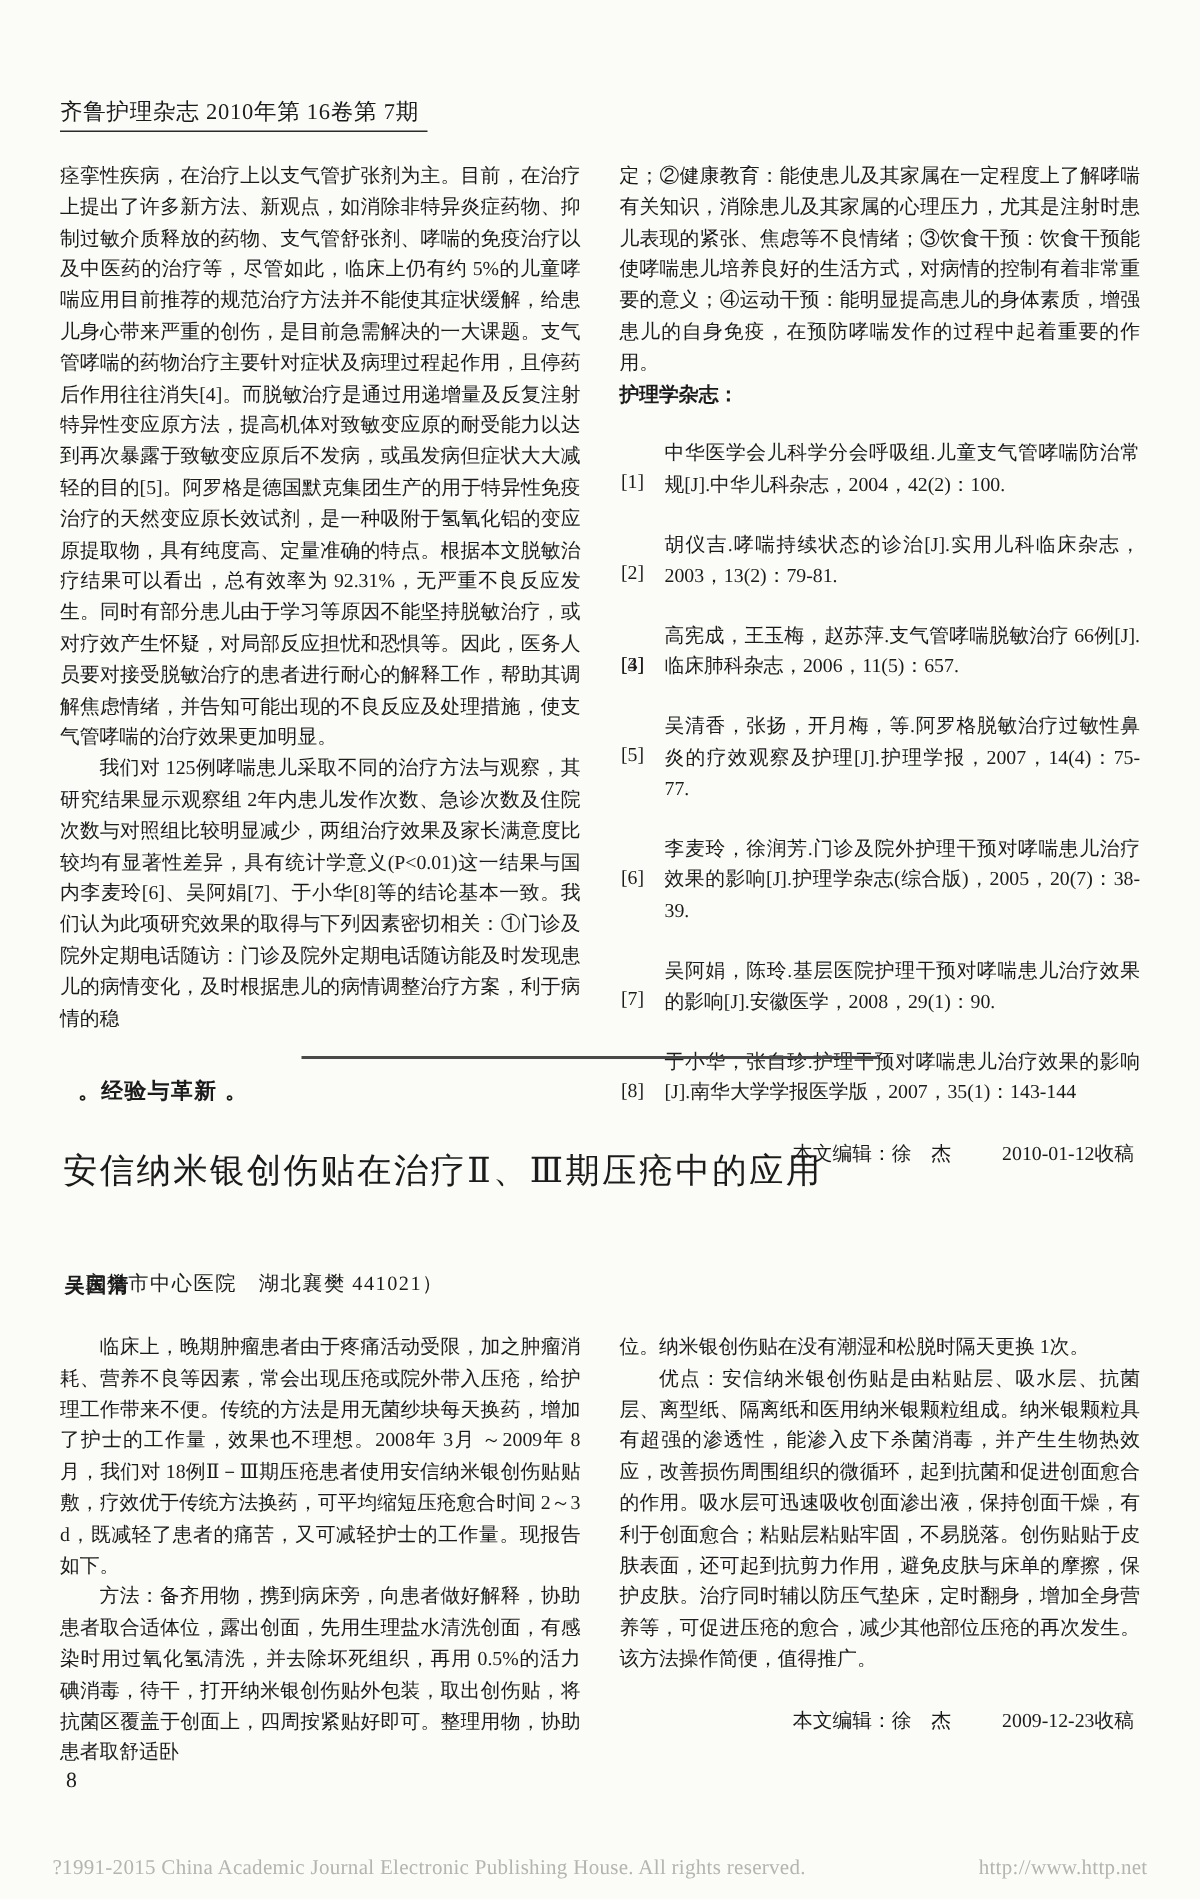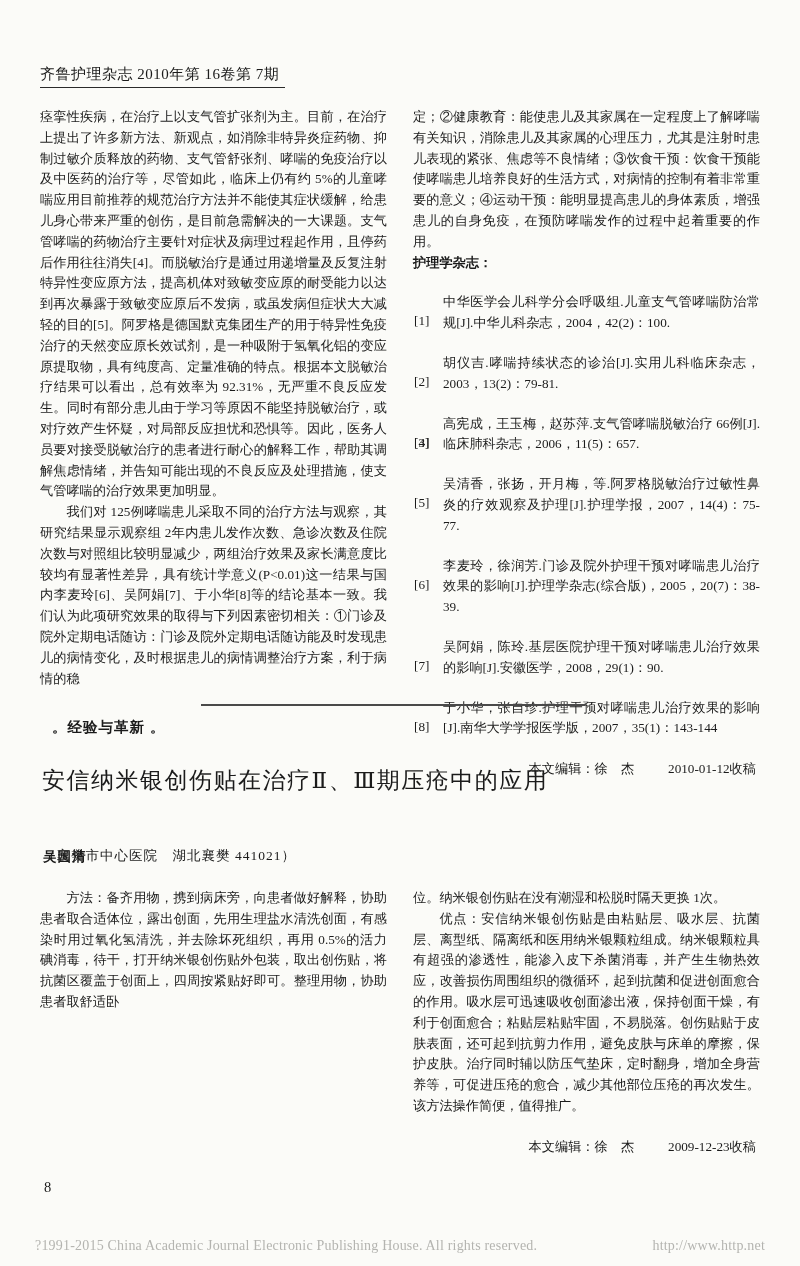--- a/index.html
+++ b/index.html
@@ -116,20 +116,21 @@
   </div>
 </div>
 
 <div class="section-divider"></div>
 <div class="section-label">。经验与革新 。</div>
 <div class="article-title">安信纳米银创伤贴在治疗Ⅱ、Ⅲ期压疮中的应用</div>
 <div class="author-name">吴国清</div>
 <div class="affiliation">（襄樊市中心医院　湖北襄樊 441021）</div>
 
 <div class="col" style="top:869px; left:40px;">
+  <p class="indent">临床上，晚期肿瘤患者由于疼痛活动受限，加之肿瘤消耗、营养不良等因素，常会出现压疮或院外带入压疮，给护理工作带来不便。传统的方法是用无菌纱块每天换药，增加了护士的工作量，效果也不理想。2008年 3月 ～2009年 8月，我们对 18例Ⅱ－Ⅲ期压疮患者使用安信纳米银创伤贴贴敷，疗效优于传统方法换药，可平均缩短压疮愈合时间 2～3 d，既减轻了患者的痛苦，又可减轻护士的工作量。现报告如下。</p>
   <p class="indent">方法：备齐用物，携到病床旁，向患者做好解释，协助患者取合适体位，露出创面，先用生理盐水清洗创面，有感染时用过氧化氢清洗，并去除坏死组织，再用 0.5%的活力碘消毒，待干，打开纳米银创伤贴外包装，取出创伤贴，将抗菌区覆盖于创面上，四周按紧贴好即可。整理用物，协助患者取舒适卧</p>
 </div>
 
 <div class="col" style="top:869px; left:413px;">
   <p>位。纳米银创伤贴在没有潮湿和松脱时隔天更换 1次。</p>
   <p class="indent">优点：安信纳米银创伤贴是由粘贴层、吸水层、抗菌层、离型纸、隔离纸和医用纳米银颗粒组成。纳米银颗粒具有超强的渗透性，能渗入皮下杀菌消毒，并产生生物热效应，改善损伤周围组织的微循环，起到抗菌和促进创面愈合的作用。吸水层可迅速吸收创面渗出液，保持创面干燥，有利于创面愈合；粘贴层粘贴牢固，不易脱落。创伤贴贴于皮肤表面，还可起到抗剪力作用，避免皮肤与床单的摩擦，保护皮肤。治疗同时辅以防压气垫床，定时翻身，增加全身营养等，可促进压疮的愈合，减少其他部位压疮的再次发生。该方法操作简便，值得推广。</p>
   <div class="editor-row">
     <span>本文编辑：徐　杰</span>
     <span>2009-12-23收稿</span>
   </div>

